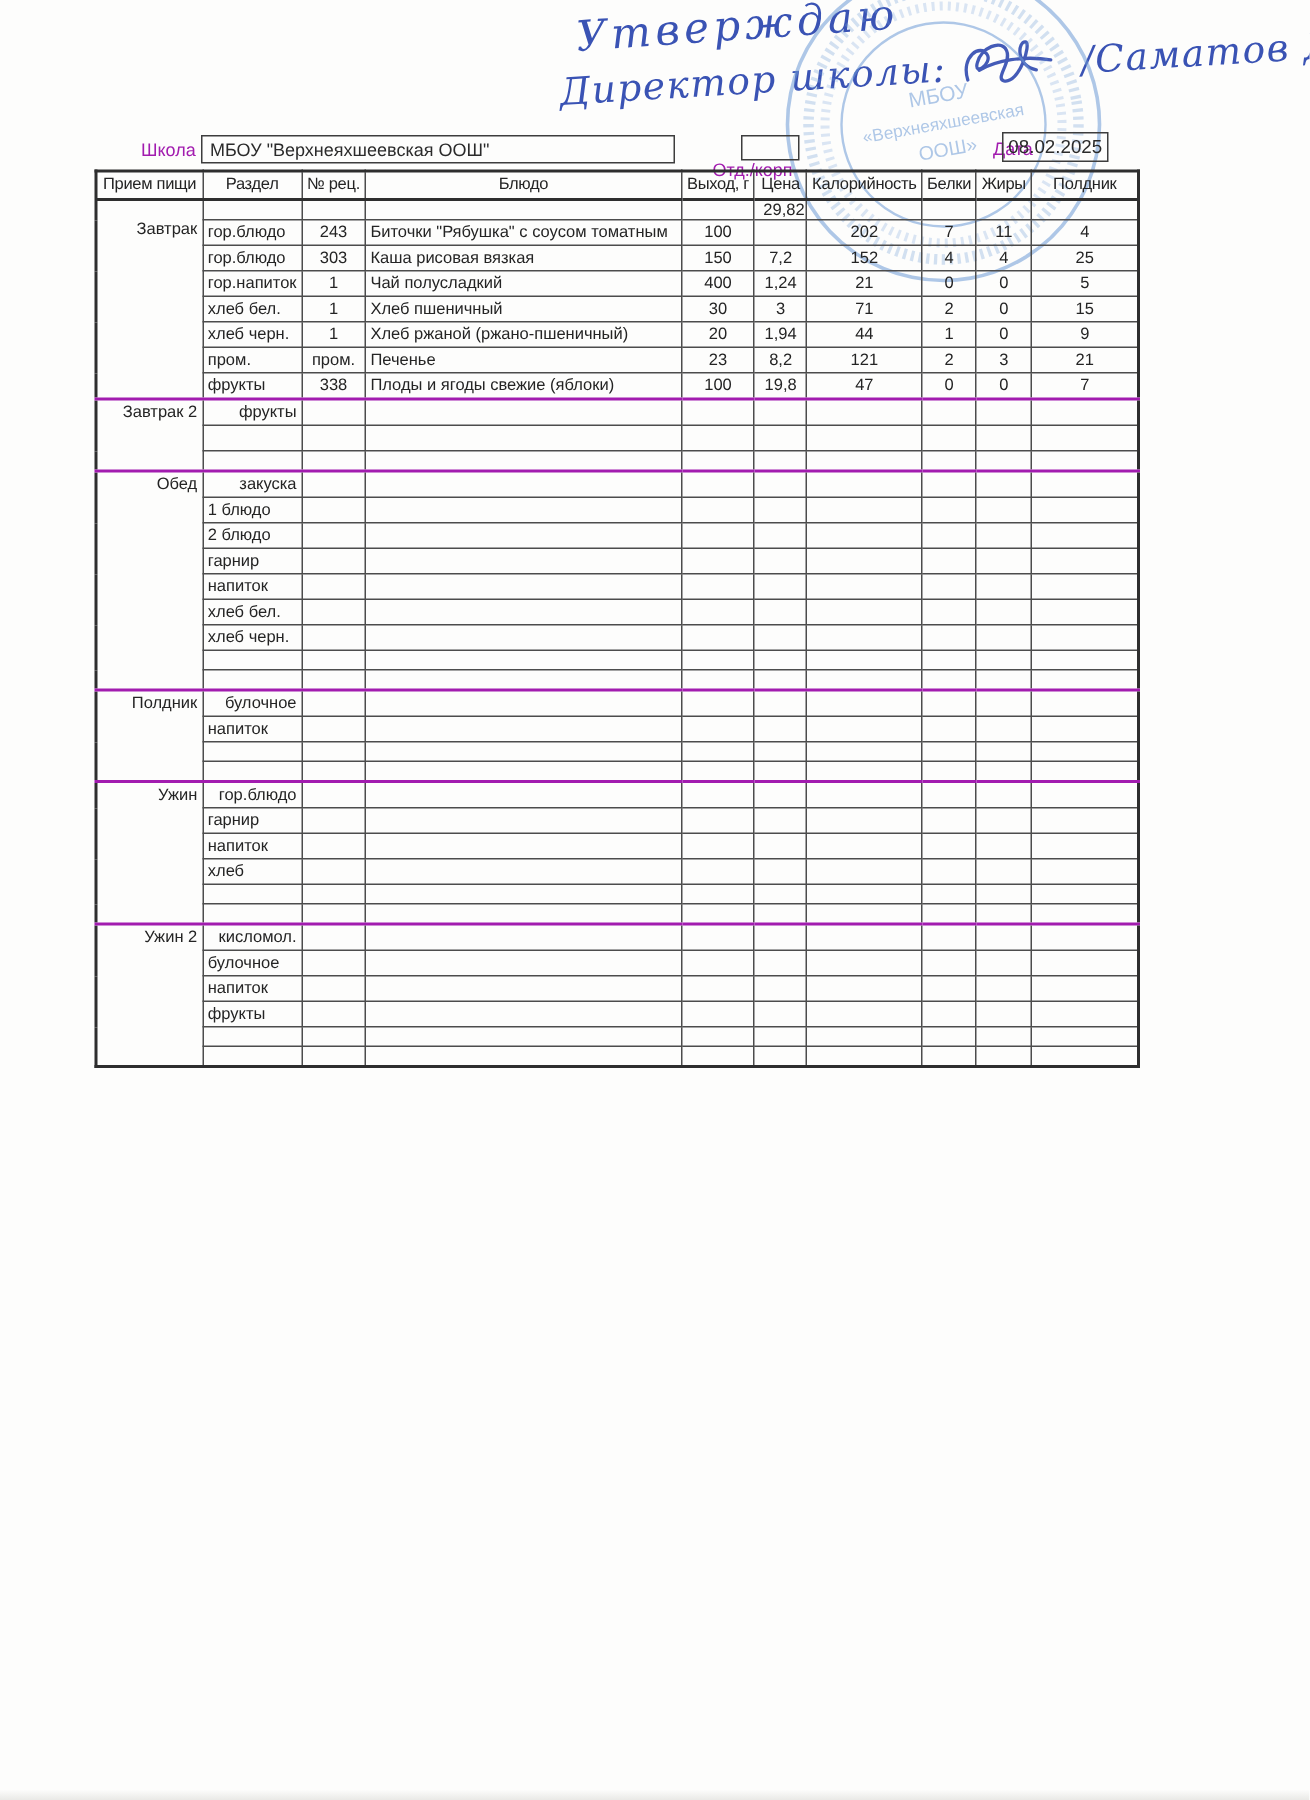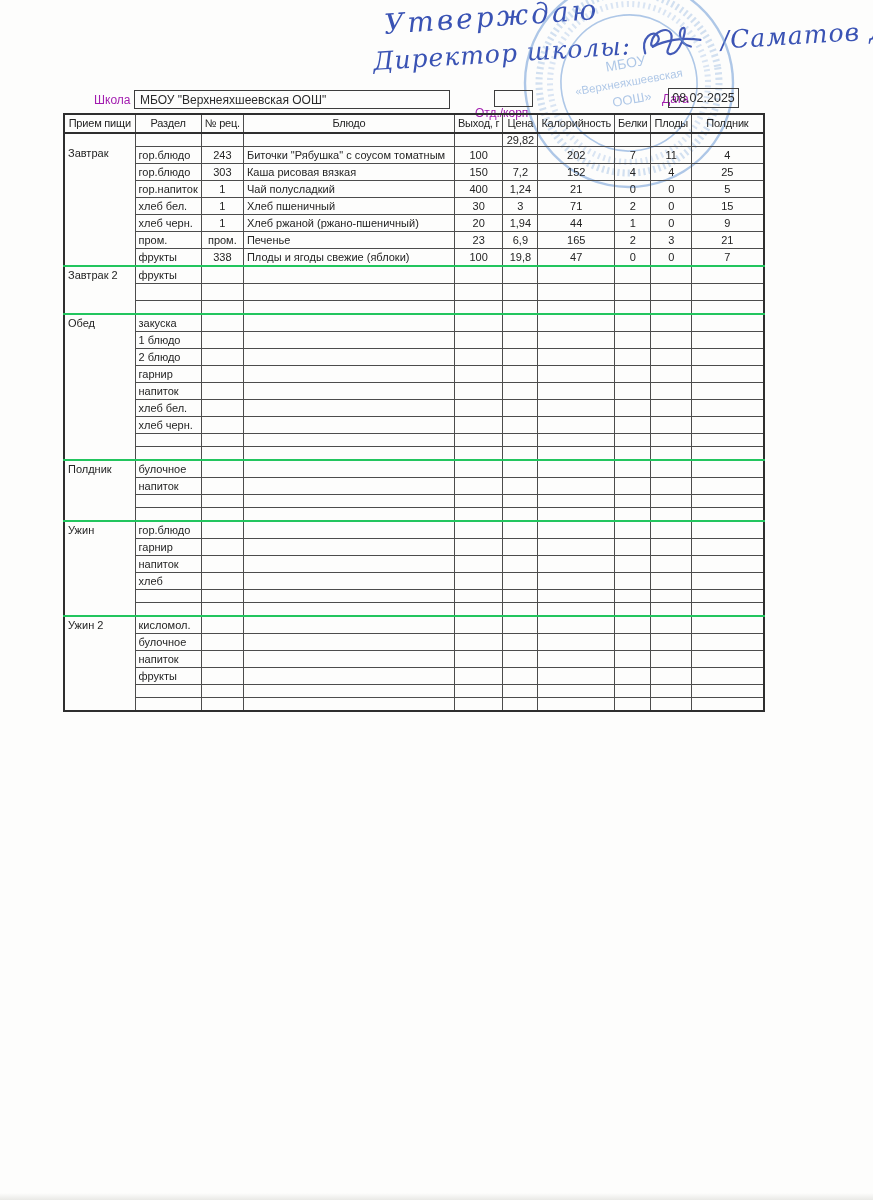--- a/index.html
+++ b/index.html
@@ -30,21 +30,21 @@
   table.menu{
     position:absolute;left:63px;top:113px;border-collapse:collapse;table-layout:fixed;
     font-size:11px;color:#242424;
   }
   .menu th,.menu td{
     border:1px solid #4c4c4c;padding:0 3px;height:16px;line-height:15px;
     overflow:hidden;white-space:nowrap;font-weight:normal;text-align:left;
   }
   .menu{border:2px solid #2e2e2e;}
   .menu thead th{text-align:center;height:17px;border-bottom:2px solid #2e2e2e;letter-spacing:-0.2px;}
-  .menu tr.section-start td{border-top:2px solid #22c55e;}
+  .menu tr.section-start td{border-top:2px solid #a21caf;text-align:right;}
   .menu td.c{text-align:center;padding:0 1px;}
   .menu td.meal{vertical-align:top;padding-top:1px;}
   .menu tr.thin td{height:12px;line-height:11px;}
   
   .scan-edge{position:absolute;left:0;bottom:0;width:873px;height:7px;
              background:linear-gradient(#fdfdfc,#e9e9e6);}
 </style>
 </head>
 <body>
 
@@ -97,21 +97,21 @@
   <thead>
       <tr id="menu-head">
         <th>Прием пищи</th>
         <th>Раздел</th>
         <th>№ рец.</th>
         <th>Блюдо</th>
         <th>Выход, г</th>
         <th>Цена</th>
         <th>Калорийность</th>
         <th>Белки</th>
-        <th>Плоды</th>
+        <th>Жиры</th>
         <th>Полдник</th>
       </tr>
     </thead>
   <tbody id="menu-body">
       <tr class="section-start thin">
         <td class="meal" rowspan="8" style="padding-top: 14px;">Завтрак</td>
         <td></td>
         <td class="c"></td>
         <td></td>
         <td class="c"></td>
@@ -174,22 +174,22 @@
         <td class="c">44</td>
         <td class="c">1</td>
         <td class="c">0</td>
         <td class="c">9</td>
       </tr>
       <tr>
         <td>пром.</td>
         <td class="c">пром.</td>
         <td>Печенье</td>
         <td class="c">23</td>
-        <td class="c">6,9</td>
-        <td class="c">165</td>
+        <td class="c">8,2</td>
+        <td class="c">121</td>
         <td class="c">2</td>
         <td class="c">3</td>
         <td class="c">21</td>
       </tr>
       <tr>
         <td>фрукты</td>
         <td class="c">338</td>
         <td>Плоды и ягоды свежие (яблоки)</td>
         <td class="c">100</td>
         <td class="c">19,8</td>

